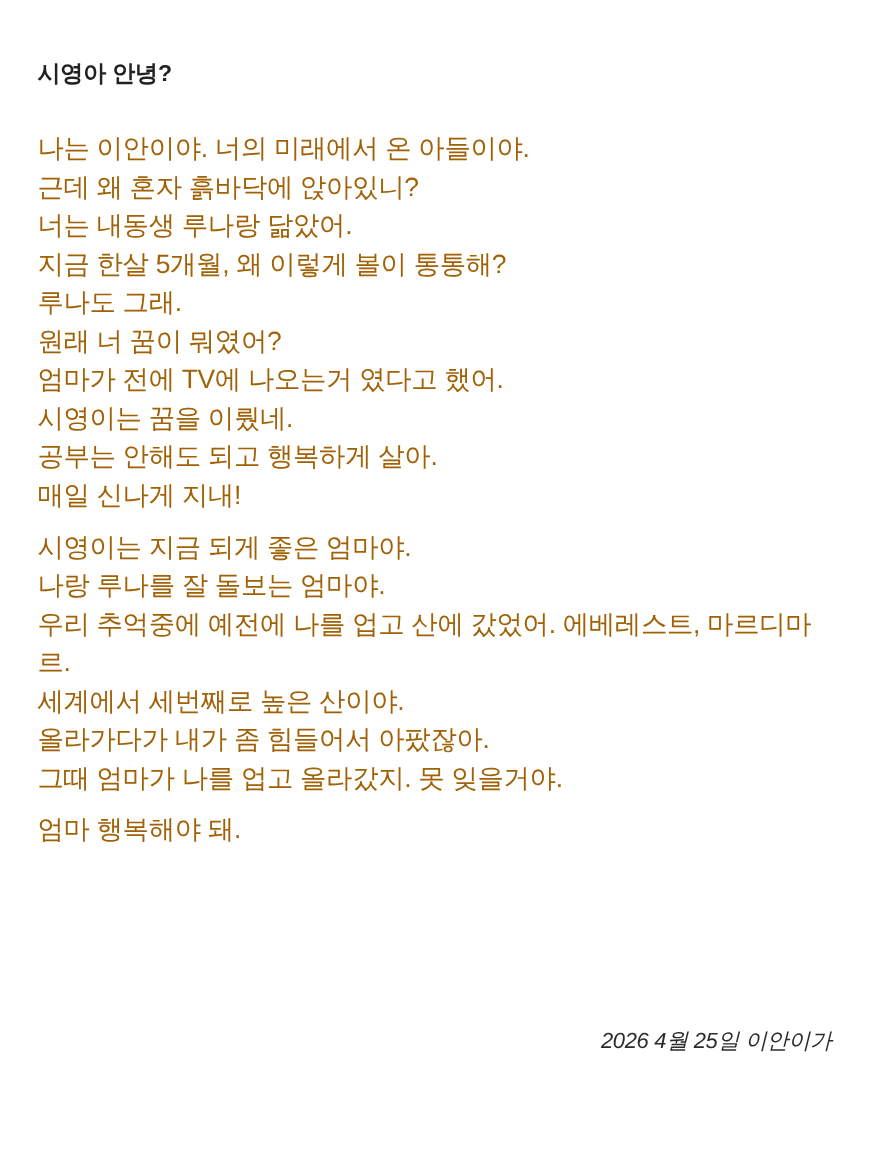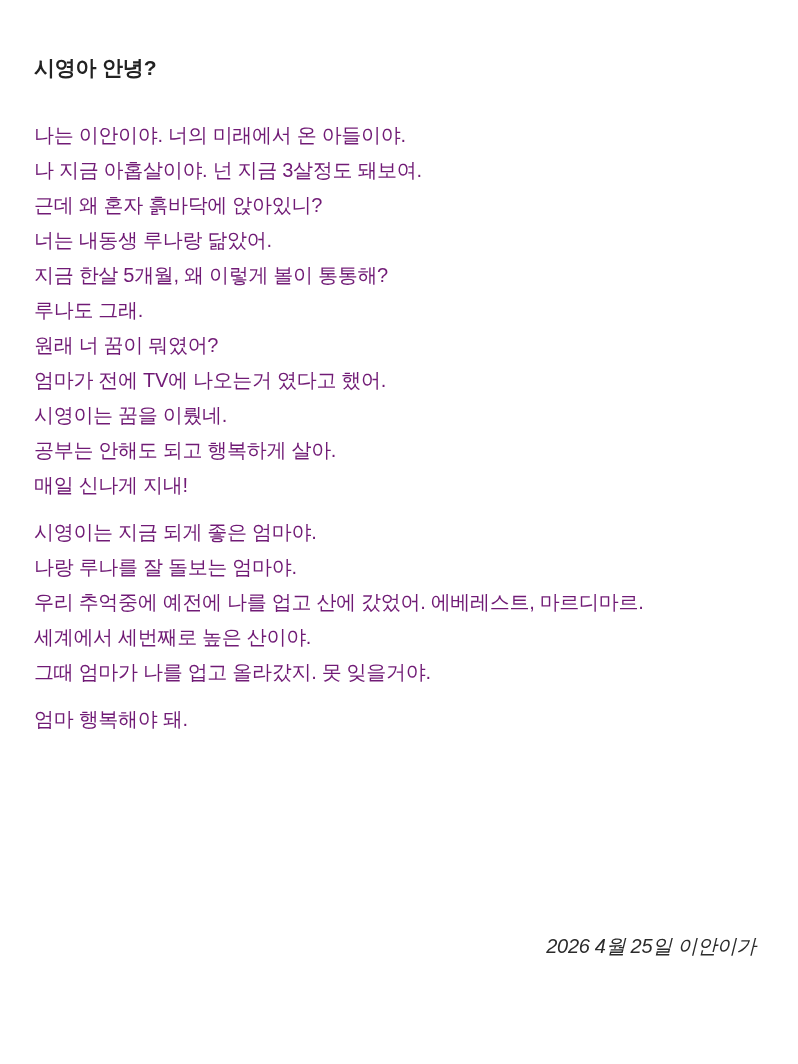--- a/index.html
+++ b/index.html
@@ -35,25 +35,25 @@
     color: #222222;
   }
   .para {
     margin: 0;
     padding: 0;
   }
   .para + .para {
     margin-top: 12px;
   }
   .line {
-    font-size: 20px;
+    font-size: 24px;
     line-height: 35px;
     letter-spacing: -0.3px;
     white-space: pre-wrap;
-    color: #701a75;
+    color: #a16207;
   }
   .signature {
     margin-top: auto;
     text-align: right;
     font-size: 20px;
     letter-spacing: -0.3px;
     color: #2b2b2b;
     padding-right: 8px;
     padding-bottom: 26px;
     font-style: italic;
@@ -68,37 +68,37 @@
 <div class="page">
 
   <div class="letter-body">
 
     <div class="greeting">시영아 안녕?</div>
 
     <div class="spacer-top"></div>
 
     <div class="para">
       <div class="line">나는 이안이야. 너의 미래에서 온 아들이야.</div>
-      <div class="line">나 지금 아홉살이야. 넌 지금 3살정도 돼보여.</div>
       <div class="line">근데 왜 혼자 흙바닥에 앉아있니?</div>
       <div class="line">너는 내동생 루나랑 닮았어.</div>
       <div class="line">지금 한살 5개월, 왜 이렇게 볼이 통통해?</div>
       <div class="line">루나도 그래.</div>
       <div class="line">원래 너 꿈이 뭐였어?</div>
       <div class="line">엄마가 전에 TV에 나오는거 였다고 했어.</div>
       <div class="line">시영이는 꿈을 이뤘네.</div>
       <div class="line">공부는 안해도 되고 행복하게 살아.</div>
       <div class="line">매일 신나게 지내!</div>
     </div>
 
     <div class="para">
       <div class="line">시영이는 지금 되게 좋은 엄마야.</div>
       <div class="line">나랑 루나를 잘 돌보는 엄마야.</div>
       <div class="line">우리 추억중에 예전에 나를 업고 산에 갔었어. 에베레스트, 마르디마르.</div>
       <div class="line">세계에서 세번째로 높은 산이야.</div>
+      <div class="line">올라가다가 내가 좀 힘들어서 아팠잖아.</div>
       <div class="line">그때 엄마가 나를 업고 올라갔지. 못 잊을거야.</div>
     </div>
 
     <div class="para">
       <div class="line">엄마 행복해야 돼.</div>
     </div>
 
   </div>
 
   <div class="signature">2026 4월 25일 이안이가</div>

